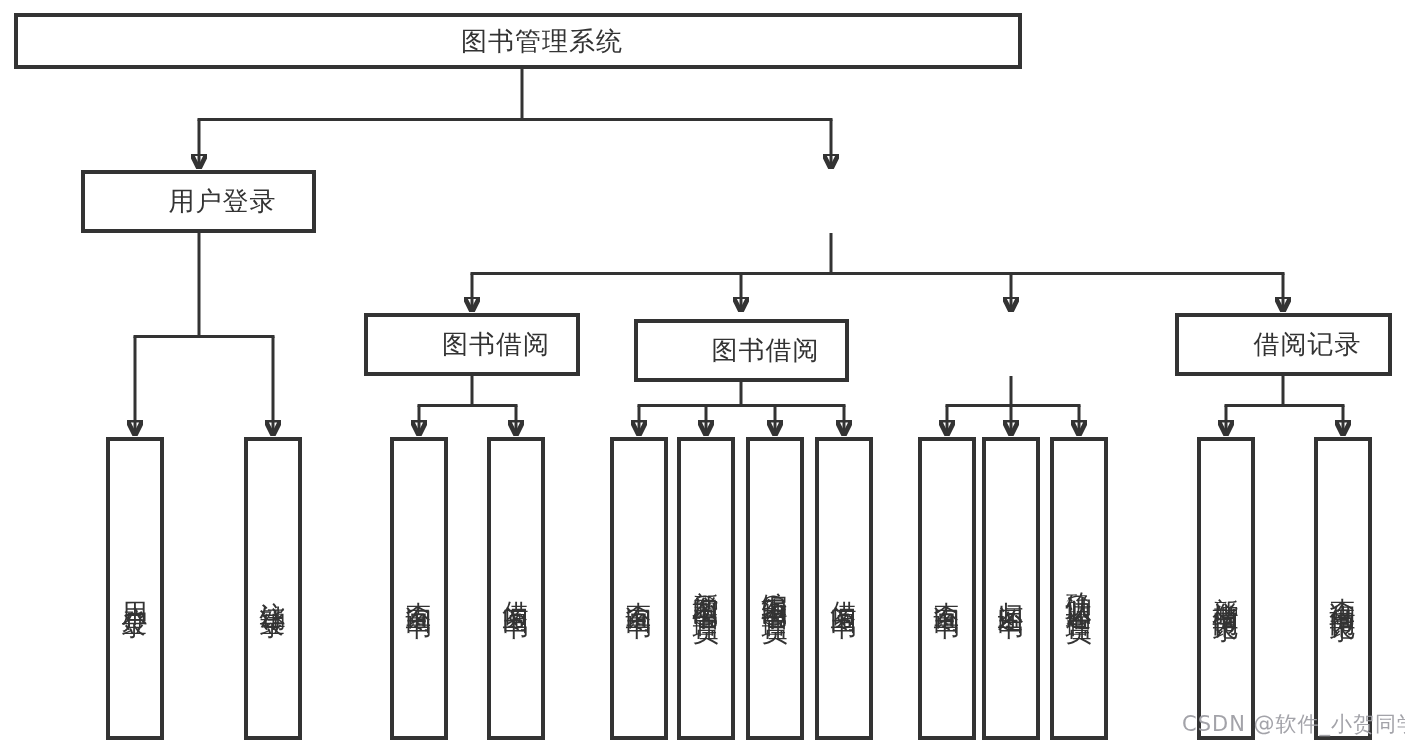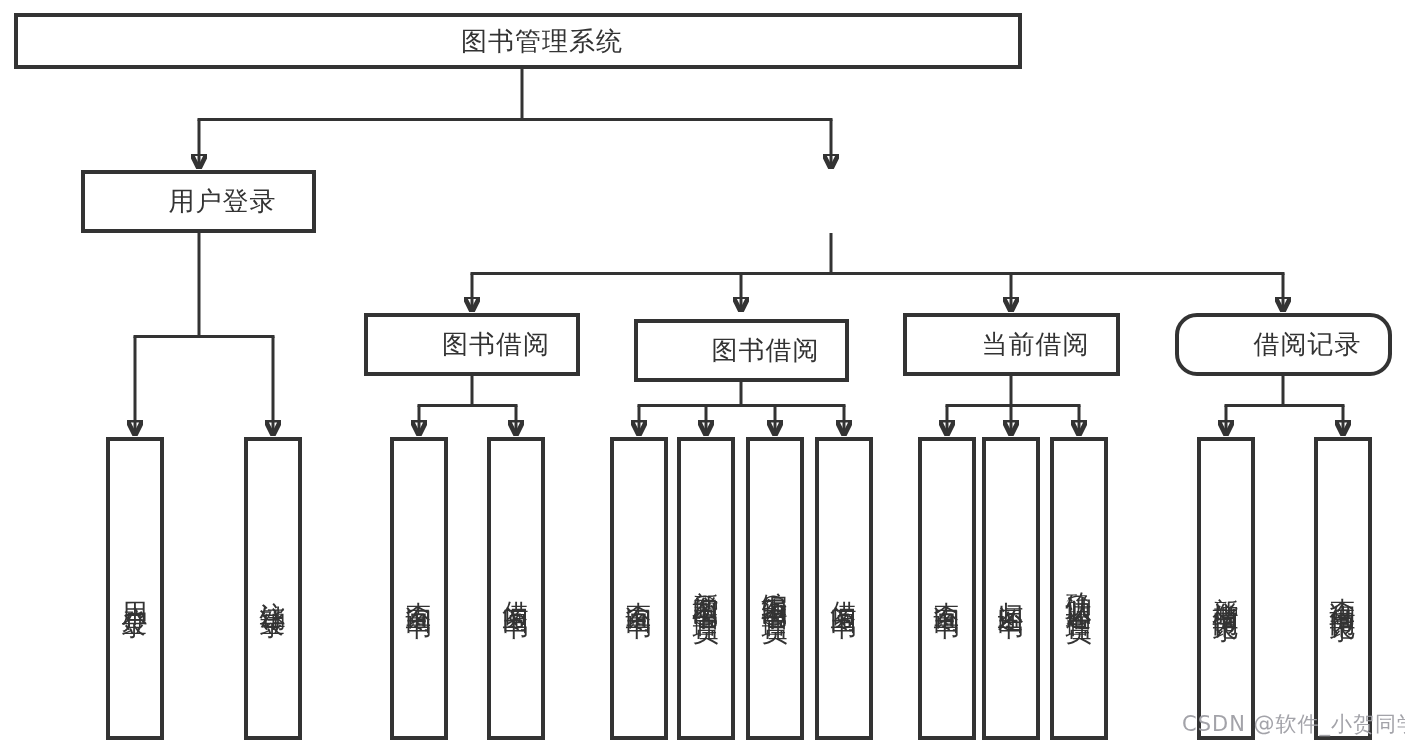--- a/index.html
+++ b/index.html
@@ -131,24 +131,21 @@
   <div class="box hbox" style="left:81px;top:170px;width:235px;height:63px;">
     <span>用户登录</span>
   </div>
 
   <div class="box hbox" style="left:364px;top:313px;width:216px;height:63px;">
     <span>图书借阅</span>
   </div>
   <div class="box hbox" style="left:634px;top:319px;width:215px;height:63px;">
     <span>图书借阅</span>
   </div>
-  <div class="box hbox" style="left:903px;top:313px;width:217px;height:63px;">
-    <span>当前借阅</span>
-  </div>
-  <div class="box hbox" style="left:1175px;top:313px;width:217px;height:63px;border-radius:22px;">
+  <div class="box hbox" style="left:1175px;top:313px;width:217px;height:63px;">
     <span>借阅记录</span>
   </div>
 
   <div class="box vbox" style="left:106px;">
     <span class="vlabel">用户登录</span>
   </div>
   <div class="box vbox" style="left:244px;">
     <span class="vlabel">注销登录</span>
   </div>
 

